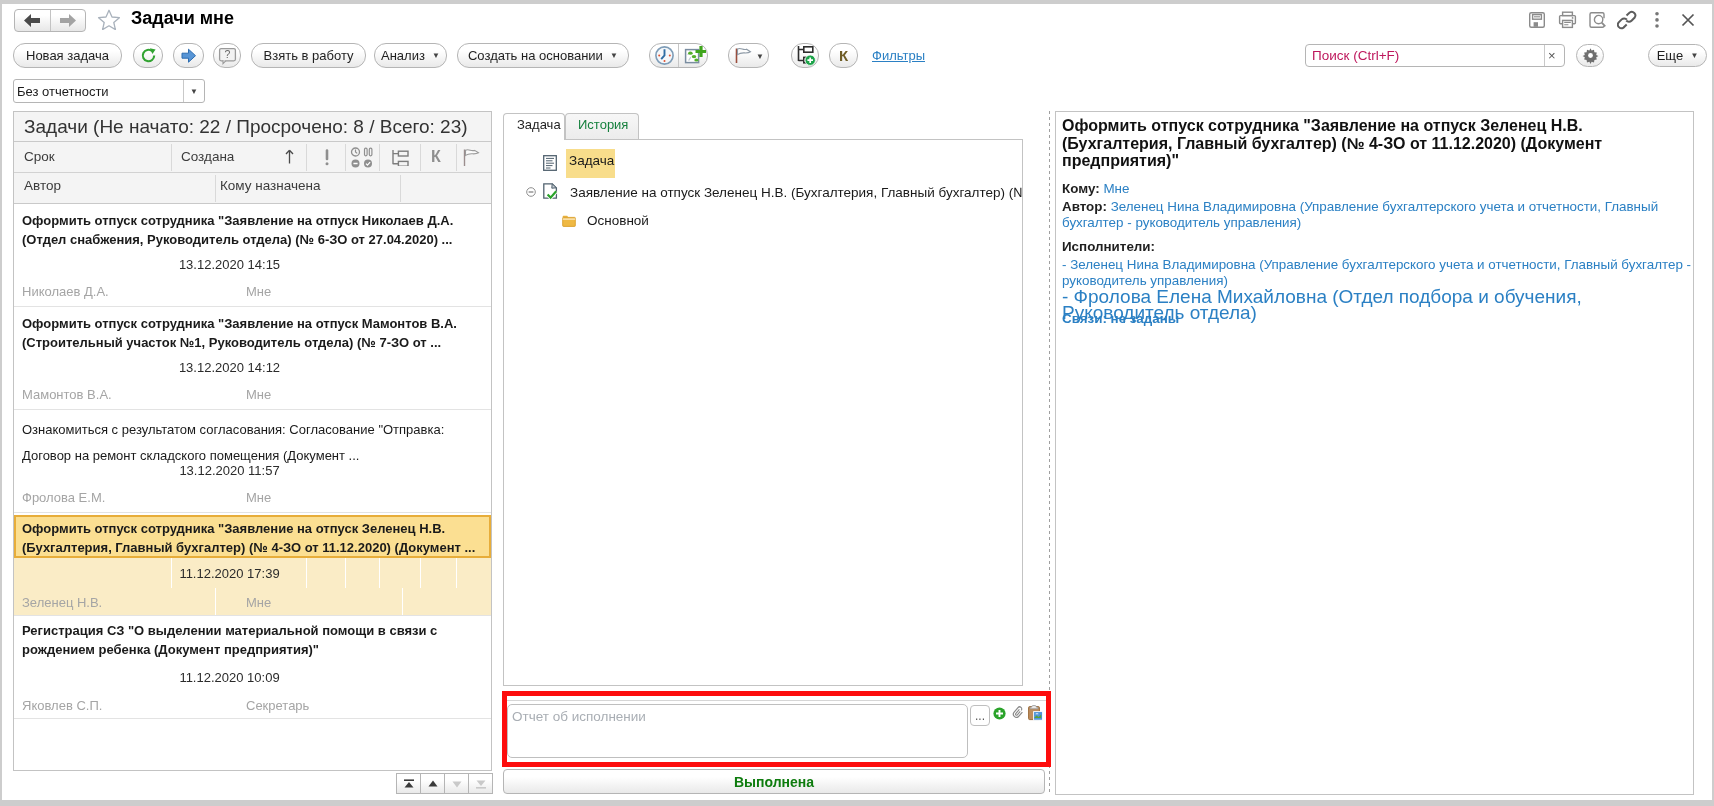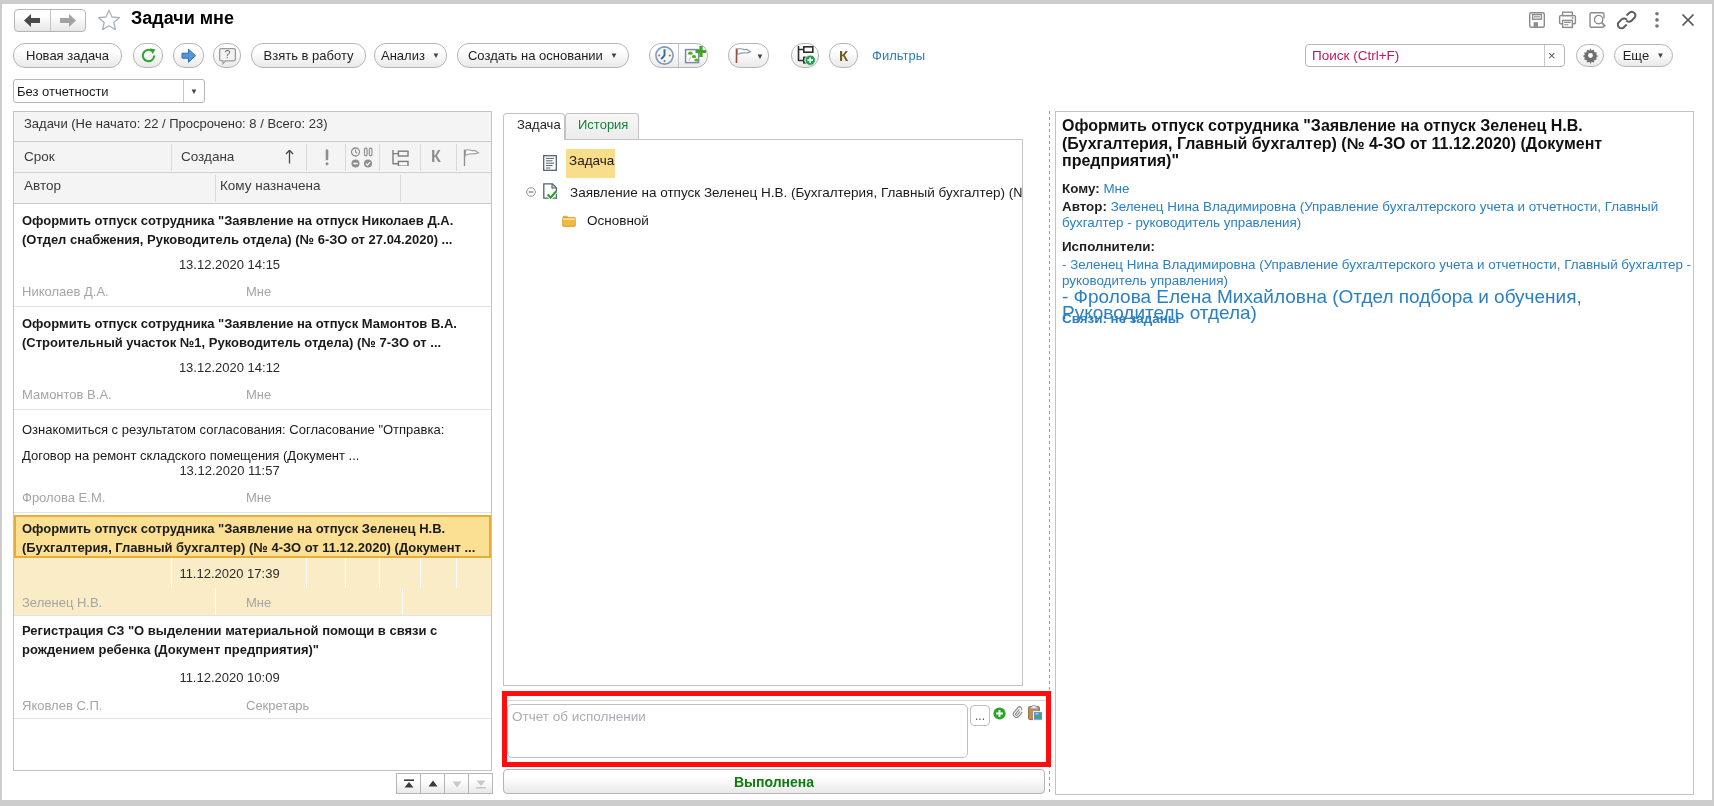--- a/index.html
+++ b/index.html
@@ -114,43 +114,43 @@
 <div class="abs" style="left:756px;top:52px;font-size:8px;color:#444">▼</div>
 <div class="btn" style="left:791px;top:43px;width:28px;height:25px"></div>
 <svg class="abs" style="left:796px;top:45px" width="20" height="21" viewBox="0 0 20 21">
  <path d="M2.5 1 V16 M2.5 4.5 H7.5 M2.5 15.5 H7.5" stroke="#2e2e2e" stroke-width="1.6" fill="none"></path>
  <rect x="7.8" y="1.8" width="9" height="5.4" fill="#fff" stroke="#2e2e2e" stroke-width="1.6"></rect>
  <rect x="7.8" y="12.4" width="9" height="5.4" fill="#fff" stroke="#2e2e2e" stroke-width="1.6"></rect>
  <circle cx="14.2" cy="15.2" r="5.2" fill="#1ba348" stroke="#fff" stroke-width="0.8"></circle>
  <path d="M14.2 12.4 v5.6 M11.4 15.2 h5.6" stroke="#fff" stroke-width="1.7"></path>
 </svg>
 <div class="btn" style="left:829px;top:43px;width:29px;height:25px;font-weight:bold;color:#6f5d26;font-size:15px">К</div>
-<div class="abs blue" style="left:872px;top:48px;font-size:13px;">Фильтры</div>
+<div class="abs blue" style="left:872px;top:48px;font-size:13px;text-decoration:underline">Фильтры</div>
 
 <div class="abs" style="left:1305px;top:44px;width:260px;height:23px;border:1px solid #b5b5b5;border-radius:4px;box-sizing:border-box;background:#fff"></div>
 <div class="abs" style="left:1544px;top:45px;width:1px;height:21px;background:#c9c9c9"></div>
 <div class="abs gry" style="left:1312px;top:48px;font-size:13.5px;color:#be185d">Поиск (Ctrl+F)</div>
 <div class="abs" style="left:1548px;top:48px;font-size:13px;color:#555">×</div>
 <div class="btn" style="left:1576px;top:44px;width:28px;height:23px">
  <svg width="17" height="17" viewBox="0 0 17 17">
       <path d="M8.5 1.2 l1.1 2.2 2.4-0.6 0.4 2.4 2.4 0.4 -0.6 2.4 2.2 1.1 -2.2 1.1 0.6 2.4 -2.4 0.4 -0.4 2.4 -2.4 -0.6 -1.1 2.2 -1.1 -2.2 -2.4 0.6 -0.4 -2.4 -2.4 -0.4 0.6 -2.4 -2.2 -1.1 2.2 -1.1 -0.6 -2.4 2.4 -0.4 0.4 -2.4 2.4 0.6 Z" fill="#6f6f6f"></path>
       <circle cx="8.5" cy="8.5" r="2.4" fill="#fff"></circle>
     </svg>
 </div>
-<div class="btn" style="left:1614px;top:44px;width:59px;height:23px">Еще&nbsp;&nbsp;<span style="font-size:8px;color:#444">▼</span></div>
+<div class="btn" style="left:1648px;top:44px;width:59px;height:23px">Еще&nbsp;&nbsp;<span style="font-size:8px;color:#444">▼</span></div>
 
 <div class="abs" style="left:13px;top:79px;width:192px;height:24px;border:1px solid #b5b5b5;border-radius:3px;box-sizing:border-box;background:#fff"></div>
 <div class="abs" style="left:183px;top:80px;width:1px;height:22px;background:#c9c9c9"></div>
 <div class="abs" style="left:17px;top:84px;font-size:13px;color:#1a1a1a">Без отчетности</div>
 <div class="abs" style="left:190px;top:87px;font-size:8px;color:#444">▼</div>
 
 <div class="abs" style="left:13px;top:111px;width:479px;height:660px;border:1px solid #c3c3c3;box-sizing:border-box;background:#fff"></div>
 
 <div class="hdr" style="left:14px;top:112px;width:477px;height:30px;border-bottom:1px solid #c9c9c9"></div>
-<div class="abs" style="left:24px;top:116px;font-size:13px;color:#333">Задачи (Не начато: 22 / Просрочено: 8 / Всего: 23)</div>
+<div class="abs" style="left:24px;top:116px;font-size:19px;color:#333">Задачи (Не начато: 22 / Просрочено: 8 / Всего: 23)</div>
 <div class="hdr" style="left:14px;top:142px;width:477px;height:31px;border-bottom:1px solid #d2d2d2"></div>
 <div class="hdr" style="left:14px;top:173px;width:477px;height:31px;border-bottom:1px solid #c9c9c9"></div>
 
 <div class="sep" style="left:171px;top:144px;width:1px;height:27px"></div>
 <div class="sep" style="left:306px;top:144px;width:1px;height:27px"></div>
 <div class="sep" style="left:345px;top:144px;width:1px;height:27px"></div>
 <div class="sep" style="left:379px;top:144px;width:1px;height:27px"></div>
 <div class="sep" style="left:420px;top:144px;width:1px;height:27px"></div>
 <div class="sep" style="left:456px;top:144px;width:1px;height:27px"></div>
 <div class="abs" style="left:24px;top:149px;font-size:13.5px;color:#3c3c3c">Срок</div>

